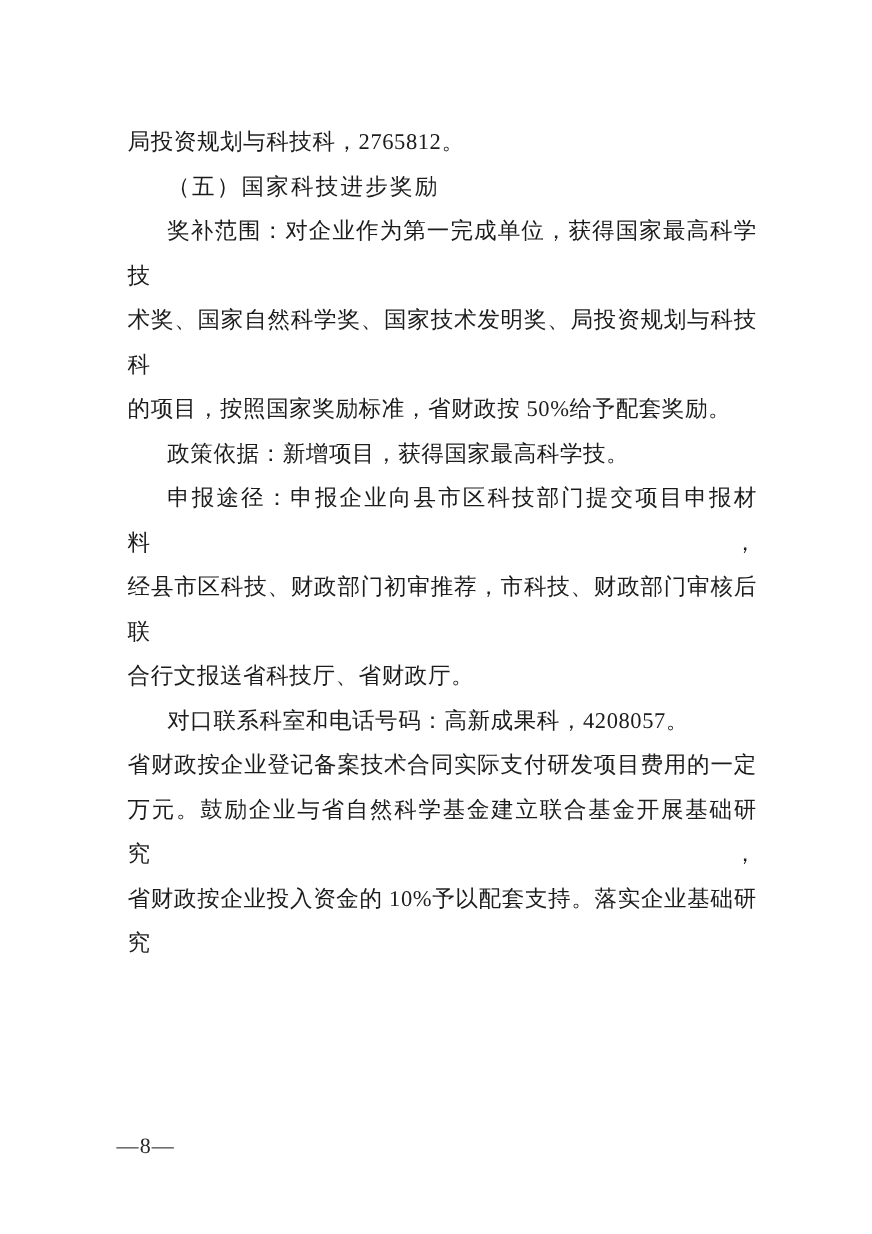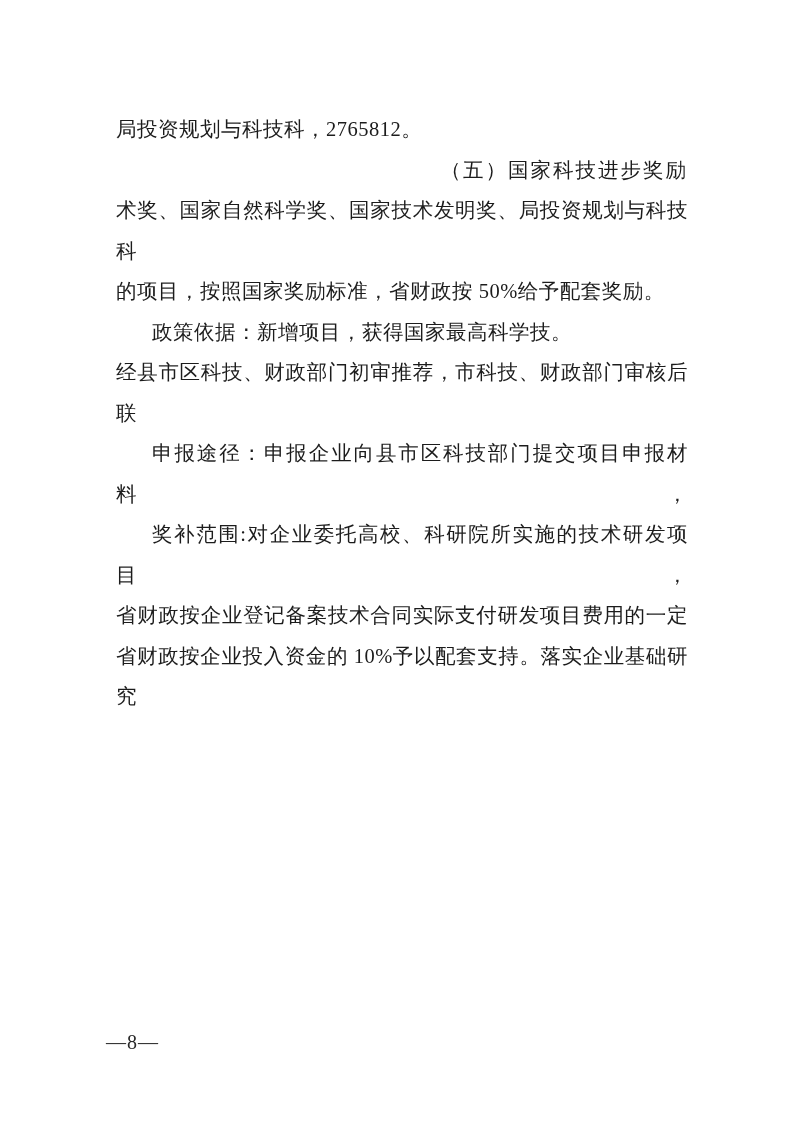--- a/index.html
+++ b/index.html
@@ -37,46 +37,48 @@
   }
   .line.indent {
     text-indent: 36px;
   }
   .line.justify {
     text-align: justify;
     text-align-last: justify;
   }
   .line.heading {
     letter-spacing: 2px;
-    text-align: right;
   }
   .footer {
     position: absolute;
     left: 106px;
     top: 1030px;
     font-size: 20px;
     line-height: 24px;
     letter-spacing: 1px;
     color: #2a2a2a;
   }
 </style>
 </head>
 <body>
 
 <div class="page">
 
   <div class="textblock">
     <div class="line">局投资规划与科技科，2765812。</div>
     <div class="line indent heading">（五）国家科技进步奖励</div>
+    <div class="line indent justify">奖补范围：对企业作为第一完成单位，获得国家最高科学技</div>
     <div class="line justify">术奖、国家自然科学奖、国家技术发明奖、局投资规划与科技科</div>
     <div class="line">的项目，按照国家奖励标准，省财政按 50%给予配套奖励。</div>
     <div class="line indent">政策依据：新增项目，获得国家最高科学技。</div>
+    <div class="line indent justify">申报途径：申报企业向县市区科技部门提交项目申报材料，</div>
     <div class="line justify">经县市区科技、财政部门初审推荐，市科技、财政部门审核后联</div>
-    <div class="line indent justify">申报途径：申报企业向县市区科技部门提交项目申报材料，</div>
-    <div class="line indent justify">奖补范围:对企业委托高校、科研院所实施的技术研发项目，</div>
+    <div class="line">合行文报送省科技厅、省财政厅。</div>
+    <div class="line indent">对口联系科室和电话号码：高新成果科，4208057。</div>
     <div class="line justify">省财政按企业登记备案技术合同实际支付研发项目费用的一定</div>
+    <div class="line justify">万元。鼓励企业与省自然科学基金建立联合基金开展基础研究，</div>
     <div class="line justify">省财政按企业投入资金的 10%予以配套支持。落实企业基础研究</div>
 
   </div>
 
   <div class="footer">—8—</div>
 
 </div>
 
 </body></html>

